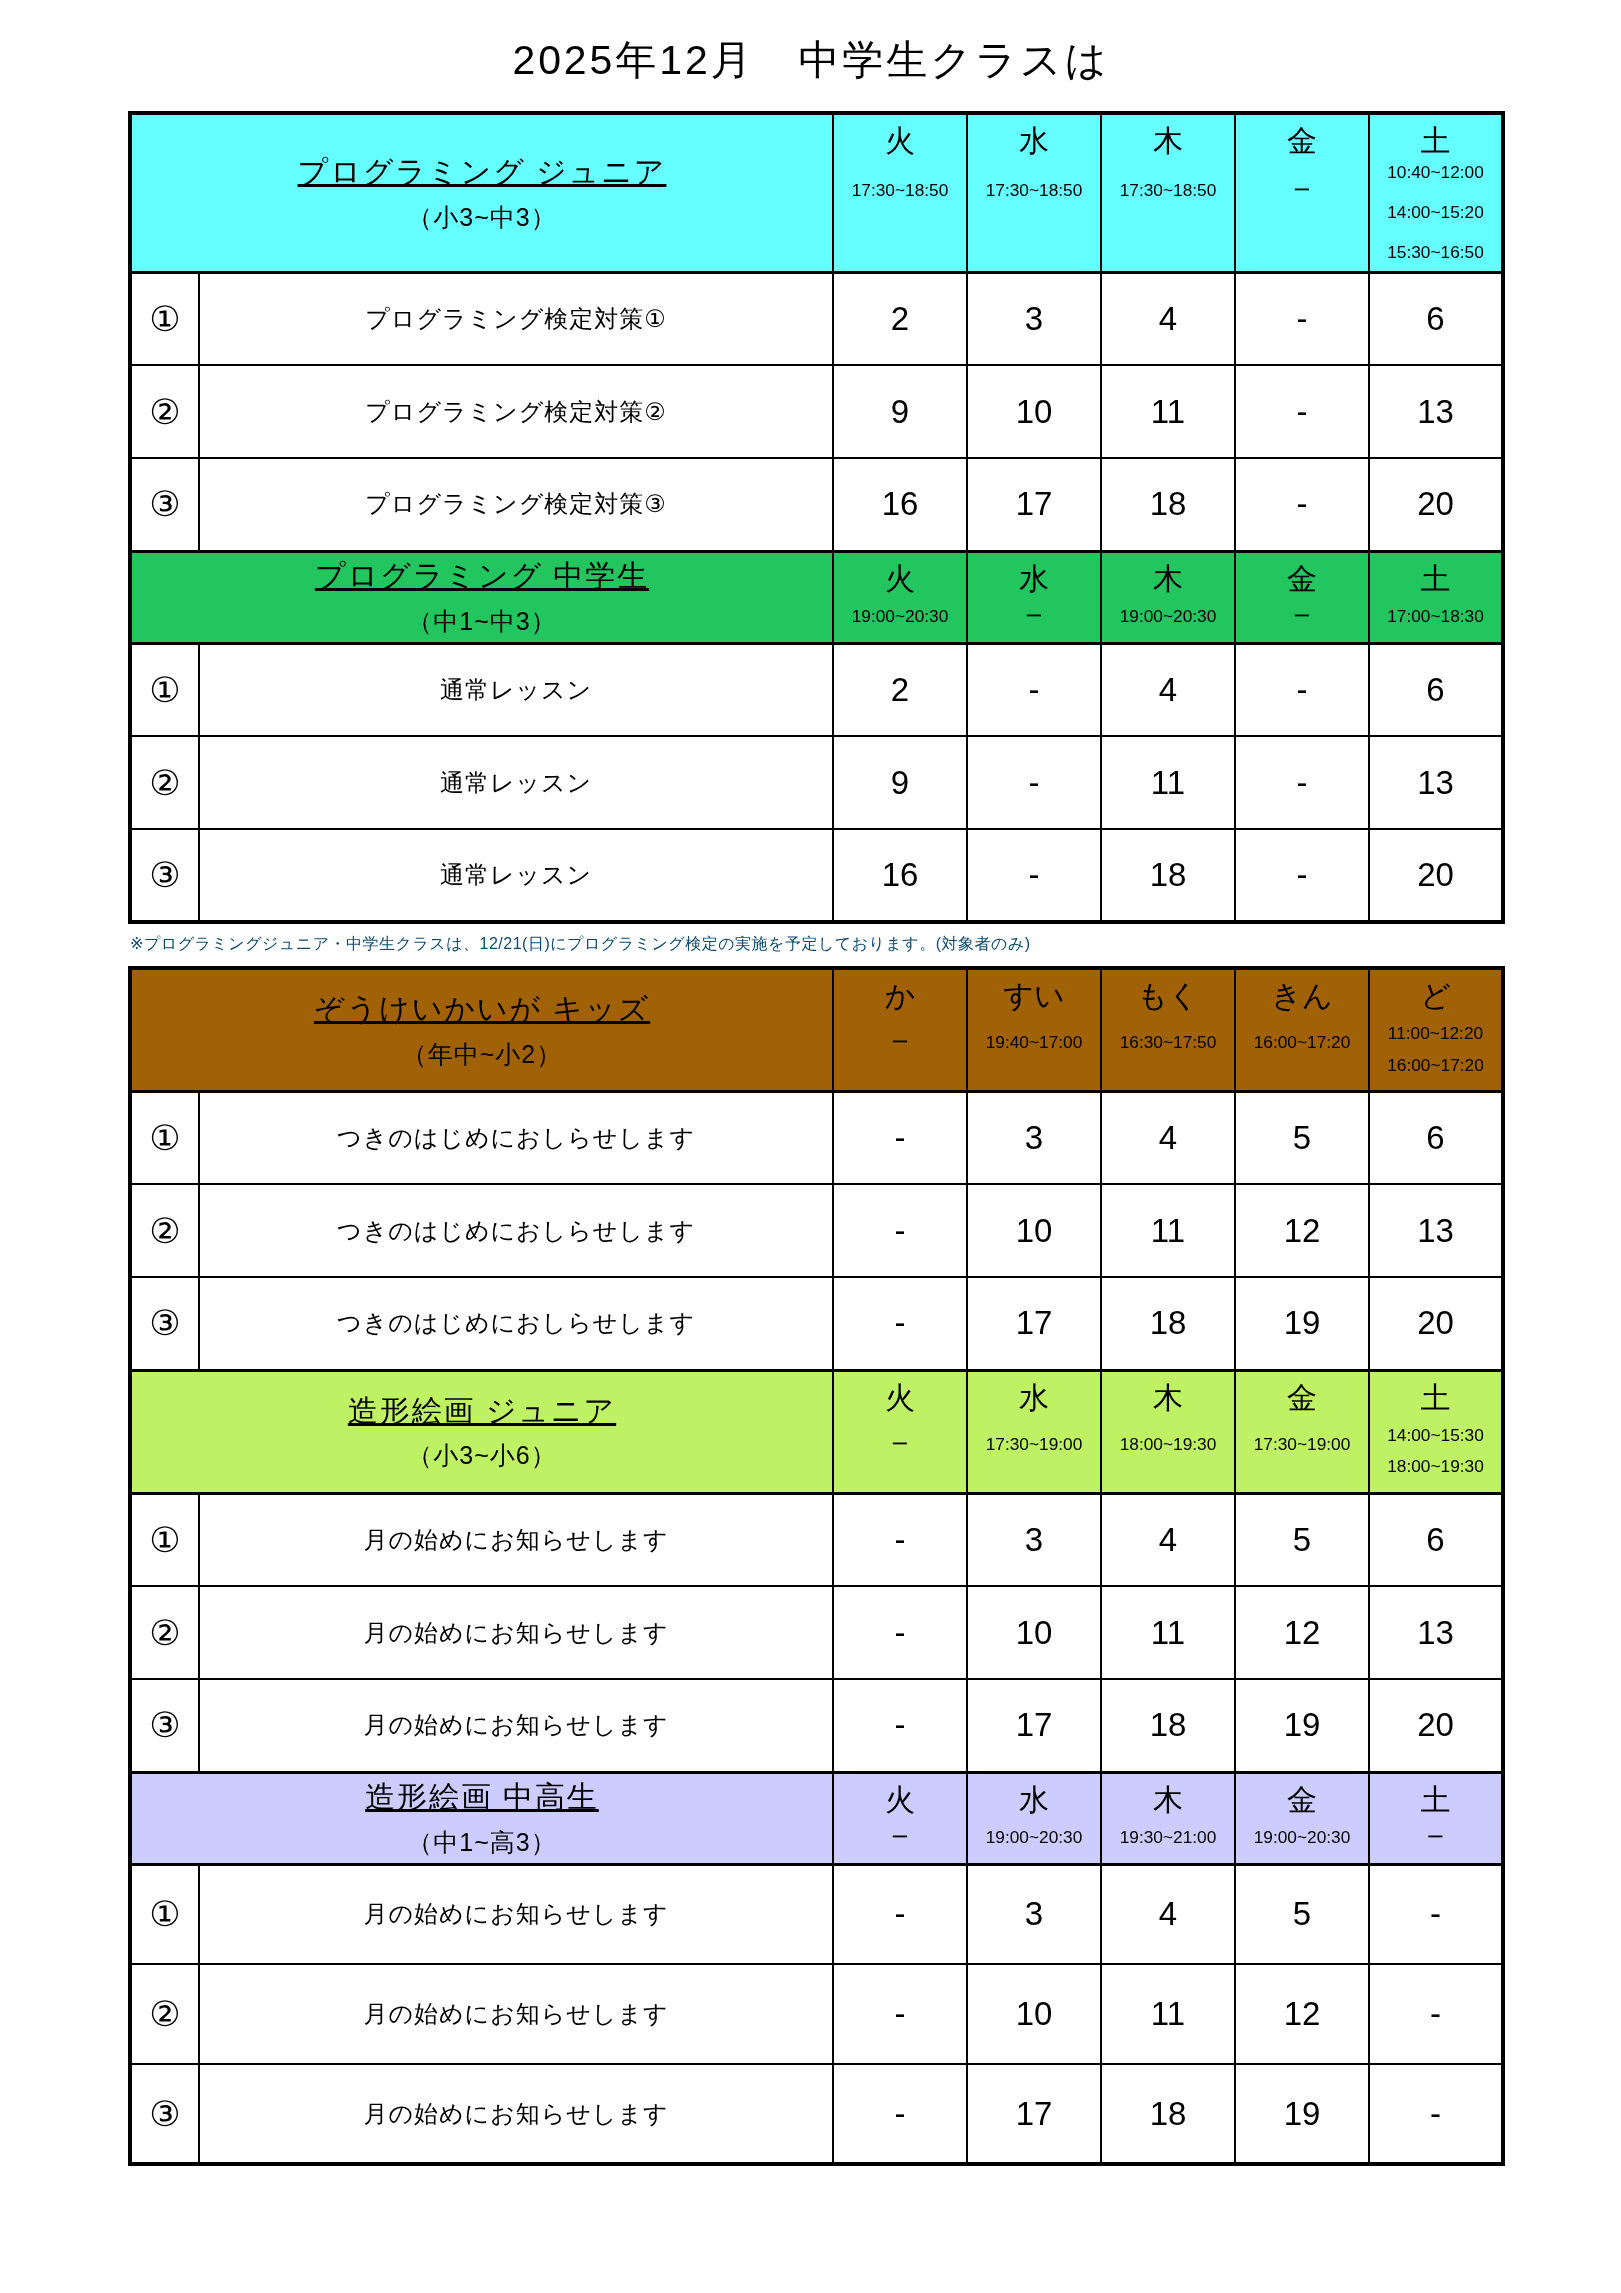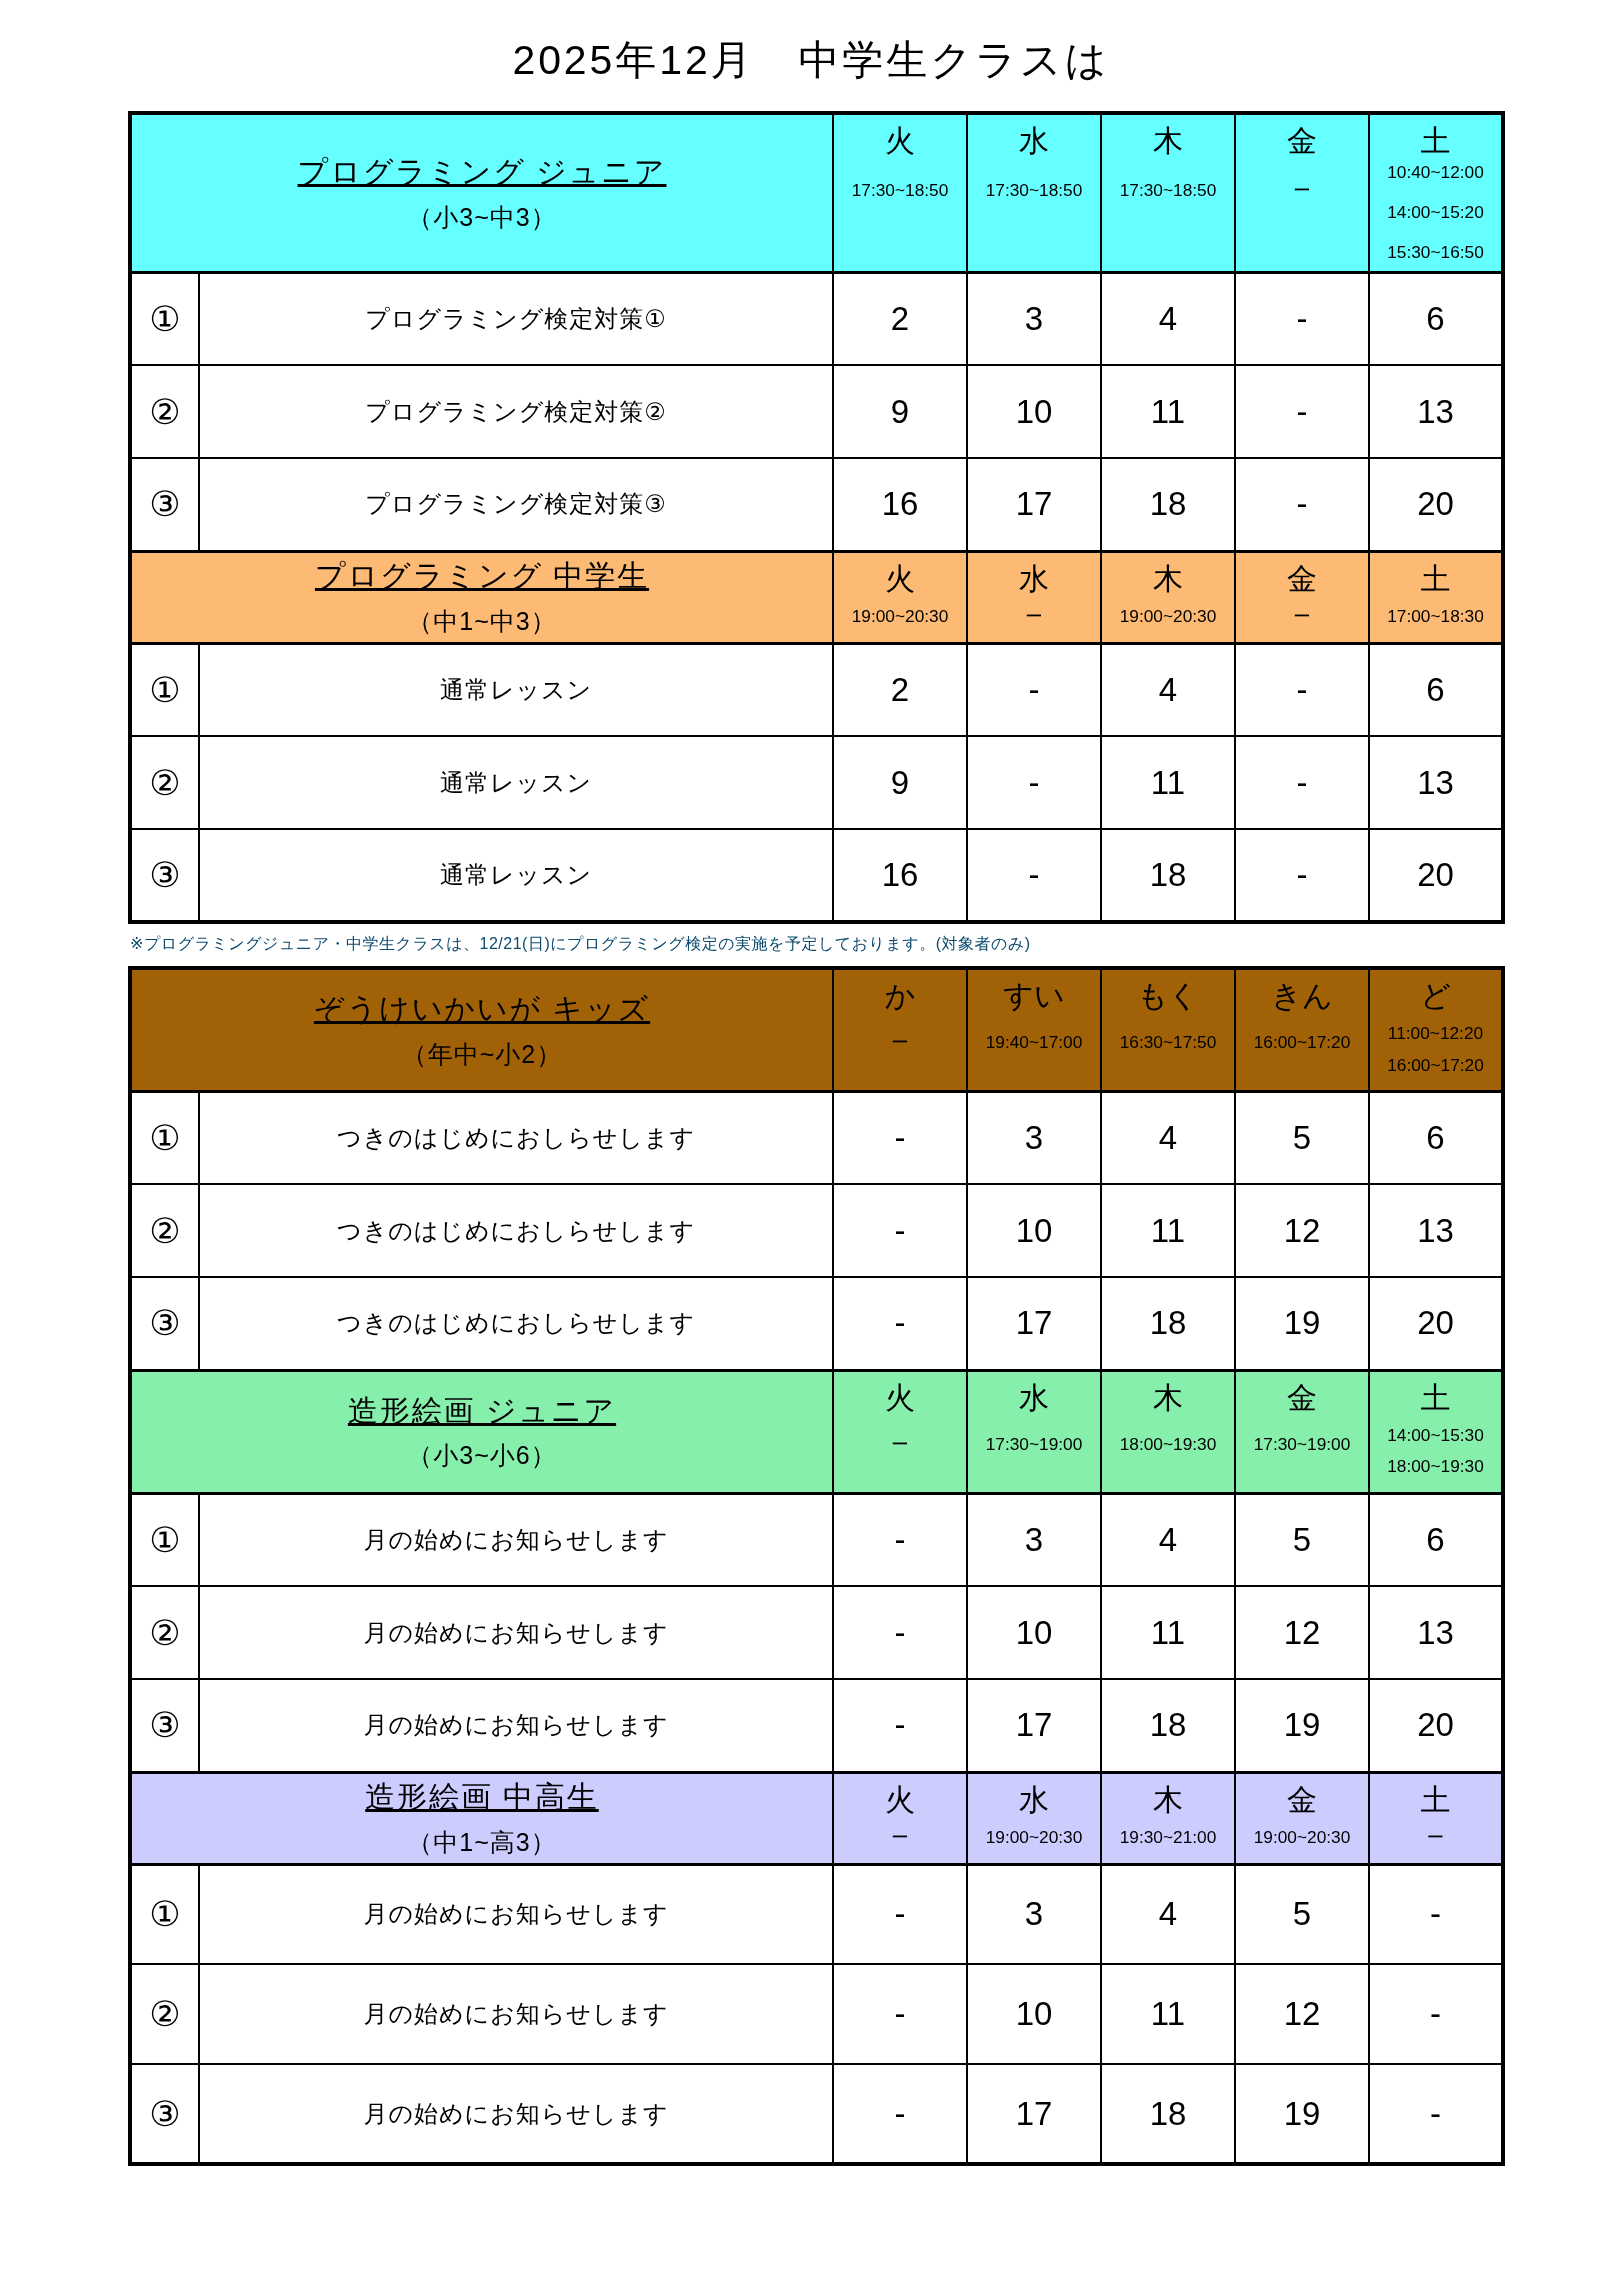--- a/index.html
+++ b/index.html
@@ -138,21 +138,21 @@
       </tr>
       <tr class="data">
         <td class="cell-num">③</td>
         <td class="cell-label">プログラミング検定対策③</td>
         <td class="cell-val">16</td>
         <td class="cell-val">17</td>
         <td class="cell-val">18</td>
         <td class="cell-val">-</td>
         <td class="cell-val">20</td>
       </tr>
-      <tr class="head h-sm" style="background-color: #fdba74;">
+      <tr class="head h-sm" style="background-color: #22c55e;">
         <td colspan="2">
           <div class="sec-title">プログラミング 中学生</div>
           <div class="sec-sub">（中1~中3）</div>
         </td>
         <td>
             <div class="day-cell">
               <div class="day-name">火</div>
               <div class="time-block">
                 <div class="time">19:00~20:30</div>
               </div>
@@ -305,21 +305,21 @@
       </tr>
       <tr class="data">
         <td class="cell-num">③</td>
         <td class="cell-label">つきのはじめにおしらせします</td>
         <td class="cell-val">-</td>
         <td class="cell-val">17</td>
         <td class="cell-val">18</td>
         <td class="cell-val">19</td>
         <td class="cell-val">20</td>
       </tr>
-      <tr class="head h-lg" style="background-color: #86efac;">
+      <tr class="head h-lg" style="background-color: #bef264;">
         <td colspan="2">
           <div class="sec-title">造形絵画 ジュニア</div>
           <div class="sec-sub">（小3~小6）</div>
         </td>
         <td>
             <div class="day-cell">
               <div class="day-name">火</div>
               <div class="time-block">
                 <div class="time">ー</div>
                 <div class="time"></div>

